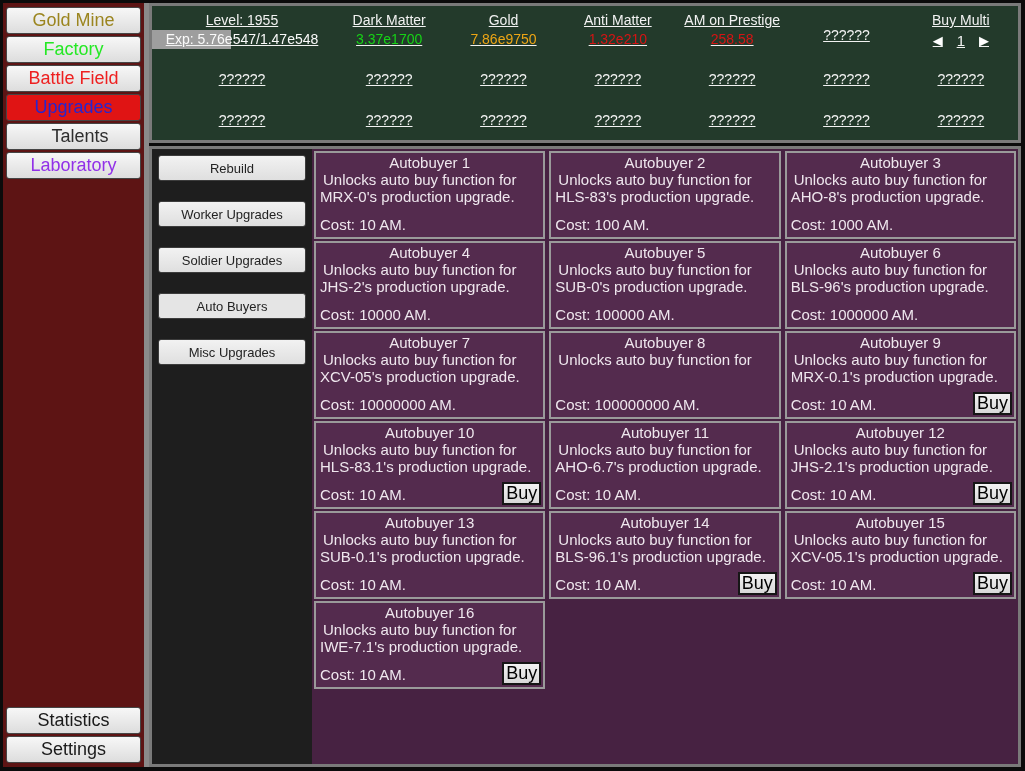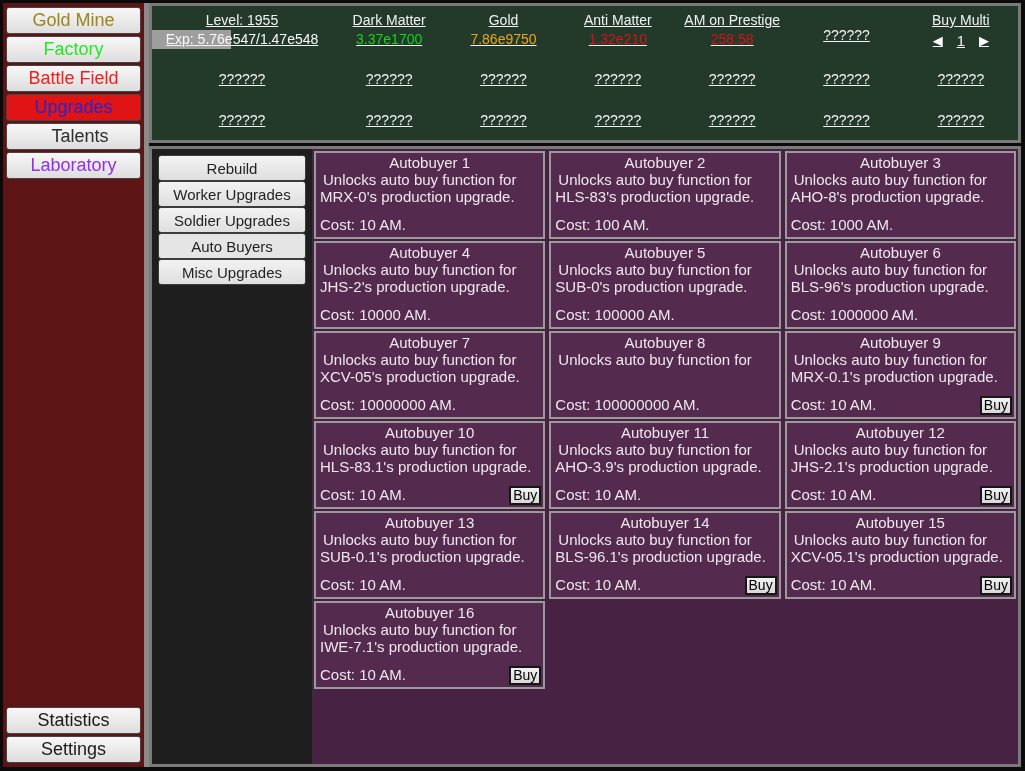--- a/index.html
+++ b/index.html
@@ -68,25 +68,25 @@
 
   
   .content-panel {
     flex:1; border:3px solid #7a7a7a;
     display:flex; overflow:hidden;
   }
   .submenu {
     width:160px; background:#1e1e1e; padding:6px 6px 0 6px; flex:none;
   }
   .submenu-btn {
-    display:block; width:100%; height:26px; margin-bottom:0;
+    display:block; width:100%; height:26px; margin-bottom:20px;
     background:linear-gradient(#f2f2f2,#dfdfdf);
     border:1px solid #3c3c3c; border-radius:3px;
     font-family:"Liberation Sans", sans-serif;
-    font-size:15px; color:#232323; cursor:pointer;
+    font-size:13px; color:#232323; cursor:pointer;
   }
   .submenu-btn.selected { background:#e5e5e5; }
 
   .cards-area {
     flex:1; background:#472242; padding:1px 2px;
     display:grid;
     grid-template-columns:repeat(3, 1fr);
     grid-auto-rows:90px;
     column-gap:4px;
     align-content:start;
@@ -99,21 +99,21 @@
   }
   .card-title { text-align:center; }
   .card-desc  { line-height:1.15; }
   .card-desc .d1 { padding-left:3px; }
   .card-cost  { position:absolute; left:4px; bottom:4px; }
   .buy-btn {
     position:absolute; right:2px; bottom:2px;
     background:linear-gradient(#f2f2f2,#d8d8d8);
     border:2px solid #161616;
     font-family:"Liberation Sans", sans-serif;
-    font-size:14px; line-height:1.05; padding:0 2px;
+    font-size:18px; line-height:1.05; padding:0 2px;
     color:#000; cursor:pointer;
   }
   .buy-btn:empty { display:none; }
 </style>
 </head>
 <body>
 
 <div class="sidebar">
   <div>
       <button class="side-btn" style="color: rgb(155, 133, 31);">Gold Mine</button>
@@ -279,21 +279,21 @@
       <span class="d1">Unlocks auto buy function for</span><br>
       <span class="d2">HLS-83.1's production upgrade.</span>
     </div>
     <div class="card-cost">Cost: 10 AM.</div>
     <button class="buy-btn">Buy</button>
   </div>
         <div class="card">
     <div class="card-title">Autobuyer 11</div>
     <div class="card-desc">
       <span class="d1">Unlocks auto buy function for</span><br>
-      <span class="d2">AHO-3.9's production upgrade.</span>
+      <span class="d2">AHO-6.7's production upgrade.</span>
     </div>
     <div class="card-cost">Cost: 10 AM.</div>
 
   </div>
         <div class="card">
     <div class="card-title">Autobuyer 12</div>
     <div class="card-desc">
       <span class="d1">Unlocks auto buy function for</span><br>
       <span class="d2">JHS-2.1's production upgrade.</span>
     </div>

